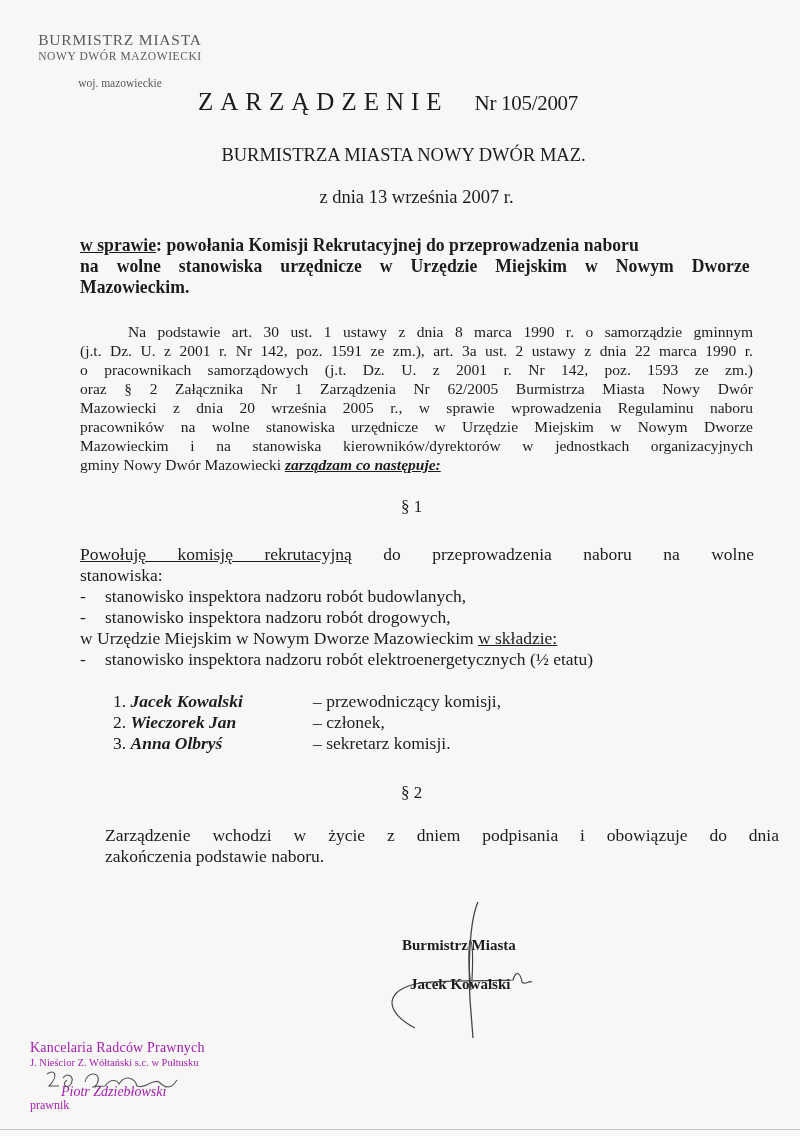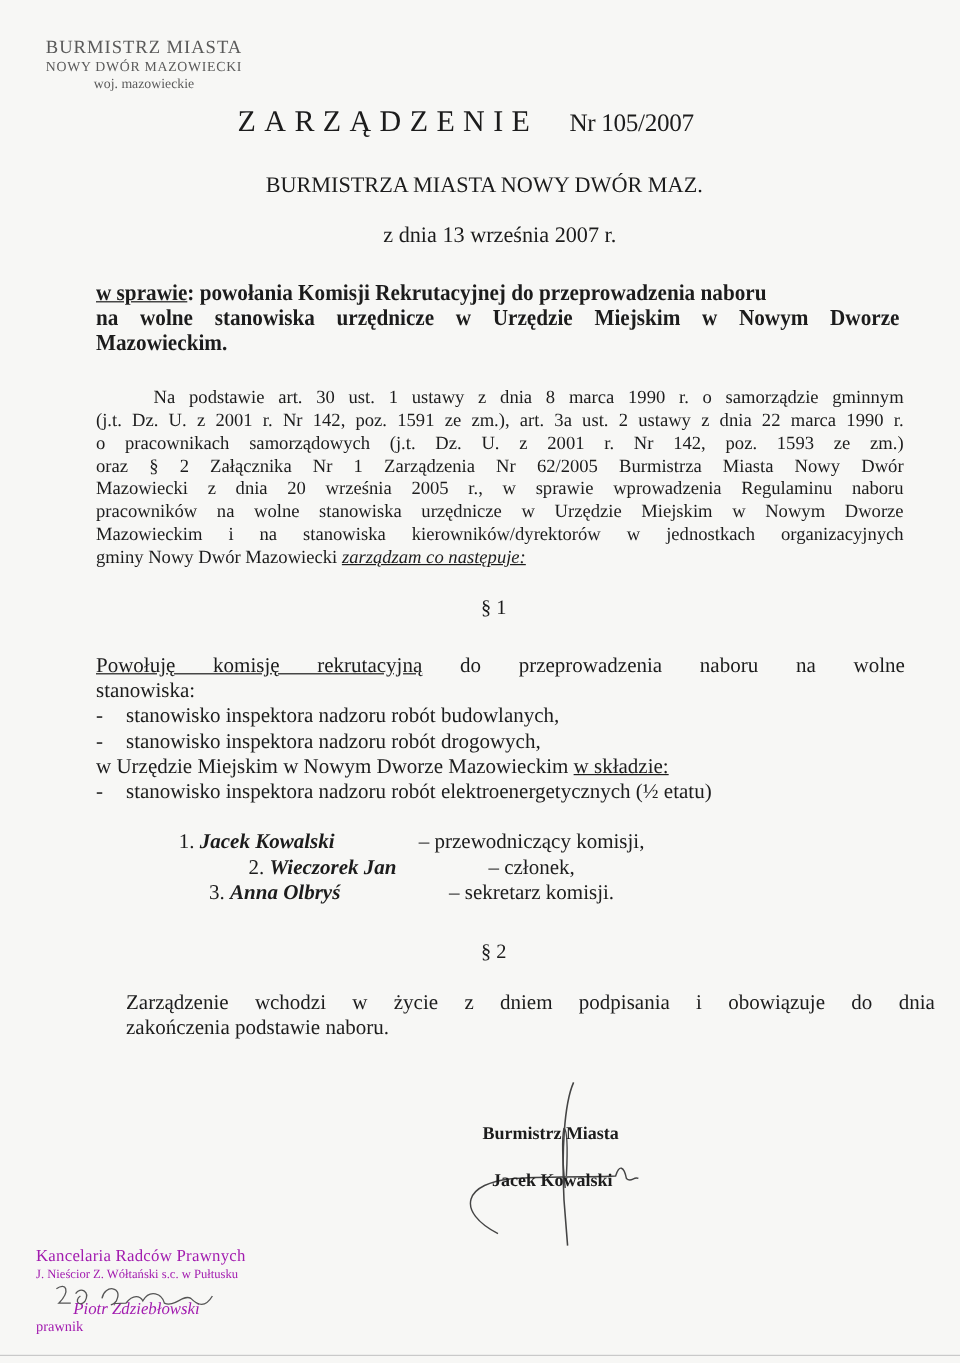--- a/index.html
+++ b/index.html
@@ -4,49 +4,49 @@
   <style>
     html, body { margin:0; padding:0; }
     body {
       width:800px; height:1136px; background:#f7f7f5; position:relative; overflow:hidden;
       font-family:"Liberation Serif", serif; color:#1c1c1c;
     }
     .abs { position:absolute; }
     .stamp { left:20px; top:32px; width:200px; text-align:center; color:#5a5a5a; line-height:1.05; }
     .stamp .l1 { font-size:15.5px; letter-spacing:0.8px; }
     .stamp .l2 { font-size:11.5px; letter-spacing:0.6px; margin-top:2px; }
-    .stamp .l3 { font-size:11.5px; margin-top:2px; }
+    .stamp .l3 { font-size:11.5px; margin-top:15px; }
 
     .title { left:198px; top:88px; width:420px; white-space:nowrap; font-size:25px; }
     .title .word { letter-spacing:7px; }
     .title .nr { font-size:21px; margin-left:26px; letter-spacing:-0.3px; }
 
     .subtitle { left:0; width:784px; top:145px; text-align:center; font-size:18.5px; padding-left:23px; box-sizing:border-box; }
     .date { left:0; width:800px; top:187px; text-align:center; font-size:18.5px; padding-left:33px; box-sizing:border-box; }
 
     .subject { left:80px; top:234px; width:670px; font-weight:bold; font-size:19px; line-height:21px; text-align:justify; transform:scaleX(0.93); transform-origin:left top; width:720px; }
     .subject .prefix { text-decoration:underline; }
 
     .para { left:80px; top:322px; width:673px; font-size:15.5px; line-height:19px; text-align:justify; }
     .para .line { display:block; text-align-last:justify; white-space:nowrap; }
     .para .line.first { text-indent:48px; }
     .para .line.last { text-align-last:left; }
-    .para .emph { font-weight:normal; font-style:italic; text-decoration:underline;margin-top:20px; }
+    .para .emph { font-weight:bold; font-style:italic; text-decoration:underline;margin-top:20px; }
 
     .section { left:0; width:800px; text-align:center; font-size:17px; padding-left:23px; box-sizing:border-box; }
     .body17 { font-size:17.5px; line-height:21px; }
     .s1text { left:80px; top:544px; width:674px; }
     .s1text .line { display:block; white-space:nowrap; }
     .s1text .justify { text-align-last:justify; text-align:justify; }
     .u { text-decoration:underline; }
     .bullet { display:flex; }
     .bullet .dash { width:25px; display:inline-block; }
 
     .members { left:113px; top:691px; width:460px; font-size:17.5px; line-height:21px; }
-    .member { display:flex;justify-content:center; }
+    .member { display:flex; }
     .member .name { width:200px; }
     .member .name b { font-style:italic; }
 
     .s2text { left:80px; top:825px; width:674px;margin-left:25px; }
 
     .signer { left:402px; top:937px; font-weight:bold; font-size:15px; }
     .signer2 { left:410px; top:976px; font-weight:bold; font-size:15px; }
     .sig-svg { left:370px; top:900px; }
 
     .law { left:30px; top:1040px; width:200px; color:#a21caf; }

